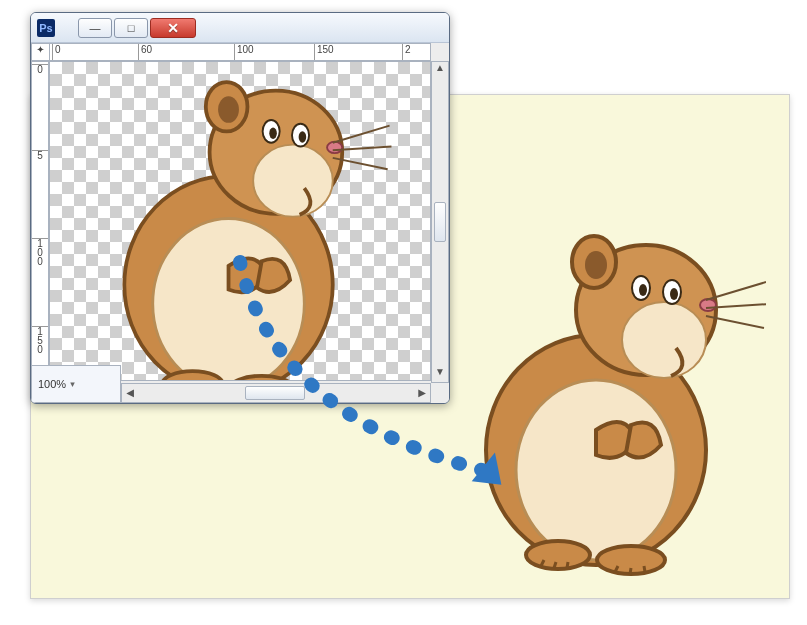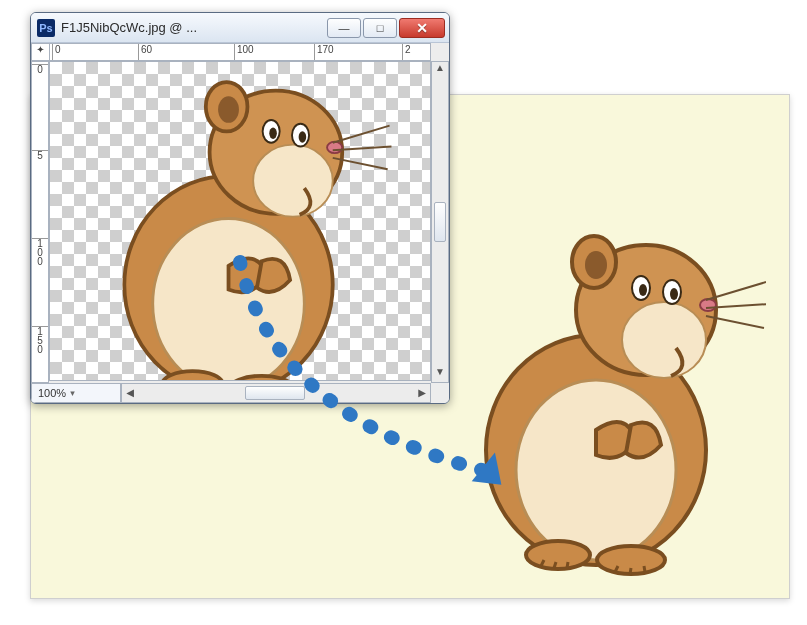--- a/index.html
+++ b/index.html
@@ -50,21 +50,21 @@
     border-bottom: 1px solid #b9c5d6;
     font-size: 13px;
     color: #2b2b2b;
   }
   .titlebar .app-icon {
     width: 18px; height: 18px;
     background: #0a2a66;
     border-radius: 2px;
     display: flex; align-items: center; justify-content: center;
     color: #8fb8ff; font-size: 11px; font-weight: bold; font-family: Arial;
-    margin-right: 6px;
+    margin-right: 23px;
   }
   .titlebar .title { flex: 1; white-space: nowrap; overflow: hidden; text-overflow: ellipsis; }
   .win-buttons { display: flex; gap: 2px; }
   .win-btn {
     width: 34px; height: 20px;
     border: 1px solid #8a97ab;
     border-radius: 3px;
     background: linear-gradient(#fefefe,#e3eaf4);
     display: flex; align-items: center; justify-content: center;
     font-size: 11px; color: #333;
@@ -141,21 +141,21 @@
     position:absolute; top:2px; bottom:2px; left:40%; width:60px;
     background:linear-gradient(#fefefe,#dfe6ef);
     border:1px solid #a9b2bf; border-radius:2px;
   }
   .scroll-h .arrow { position:absolute; top:0; bottom:0; width:16px; text-align:center; font-size:10px; color:#555; line-height:18px;}
   .scroll-h .arrow.left{left:0} .scroll-h .arrow.right{right:0}
 
   .status {
     position:absolute; left:0; bottom:0; height:20px; width:90px;
     background:#f3f6fb; border:1px solid #a9b2bf;
-    display:flex; align-items:center; padding:0 6px; font-size:11px; color:#333;
+    display:flex; align-items:center; padding:18px 6px; font-size:11px; color:#333;
   }
   .status .chev { margin-left:4px; font-size:9px; color:#666; }
 
   
   .drag-path {
     position:absolute; left:30px; top:12px; width:760px; height:600px; pointer-events:none;
   }
 </style>
 </head>
 <body>
@@ -197,41 +197,40 @@
     </defs>
     <use href="#hamster"></use>
   </svg>
 </div>
 
 <div class="window">
   <div class="titlebar">
     <div class="app-icon">
       <span>Ps</span>
     </div>
-    <div class="title">F1J5NibQcWc.jpg @ ...</div>
     <div class="win-buttons">
       <div class="win-btn">
           <span>—</span>
         </div>
       <div class="win-btn">
           <span>□</span>
         </div>
       <div class="win-btn close">
           <span>✕</span>
         </div>
     </div>
   </div>
 
   <div class="document-area" style="height:360px; position:relative;">
     <div class="corner">✦</div>
     <div class="ruler-h">
       <span class="tick" style="left:2px">0</span>
       <span class="tick" style="left:88px">60</span>
       <span class="tick" style="left:184px">100</span>
-      <span class="tick" style="left:264px">170</span>
+      <span class="tick" style="left:264px">150</span>
       <span class="tick" style="left:352px">2</span>
     </div>
     <div class="ruler-v">
       <span class="tick" style="top:2px">0</span>
       <span class="tick" style="top:88px">5</span>
       <span class="tick" style="top:176px; white-space:pre;">1
 0
 0</span>
       <span class="tick" style="top:264px; white-space:pre;">1
 5

